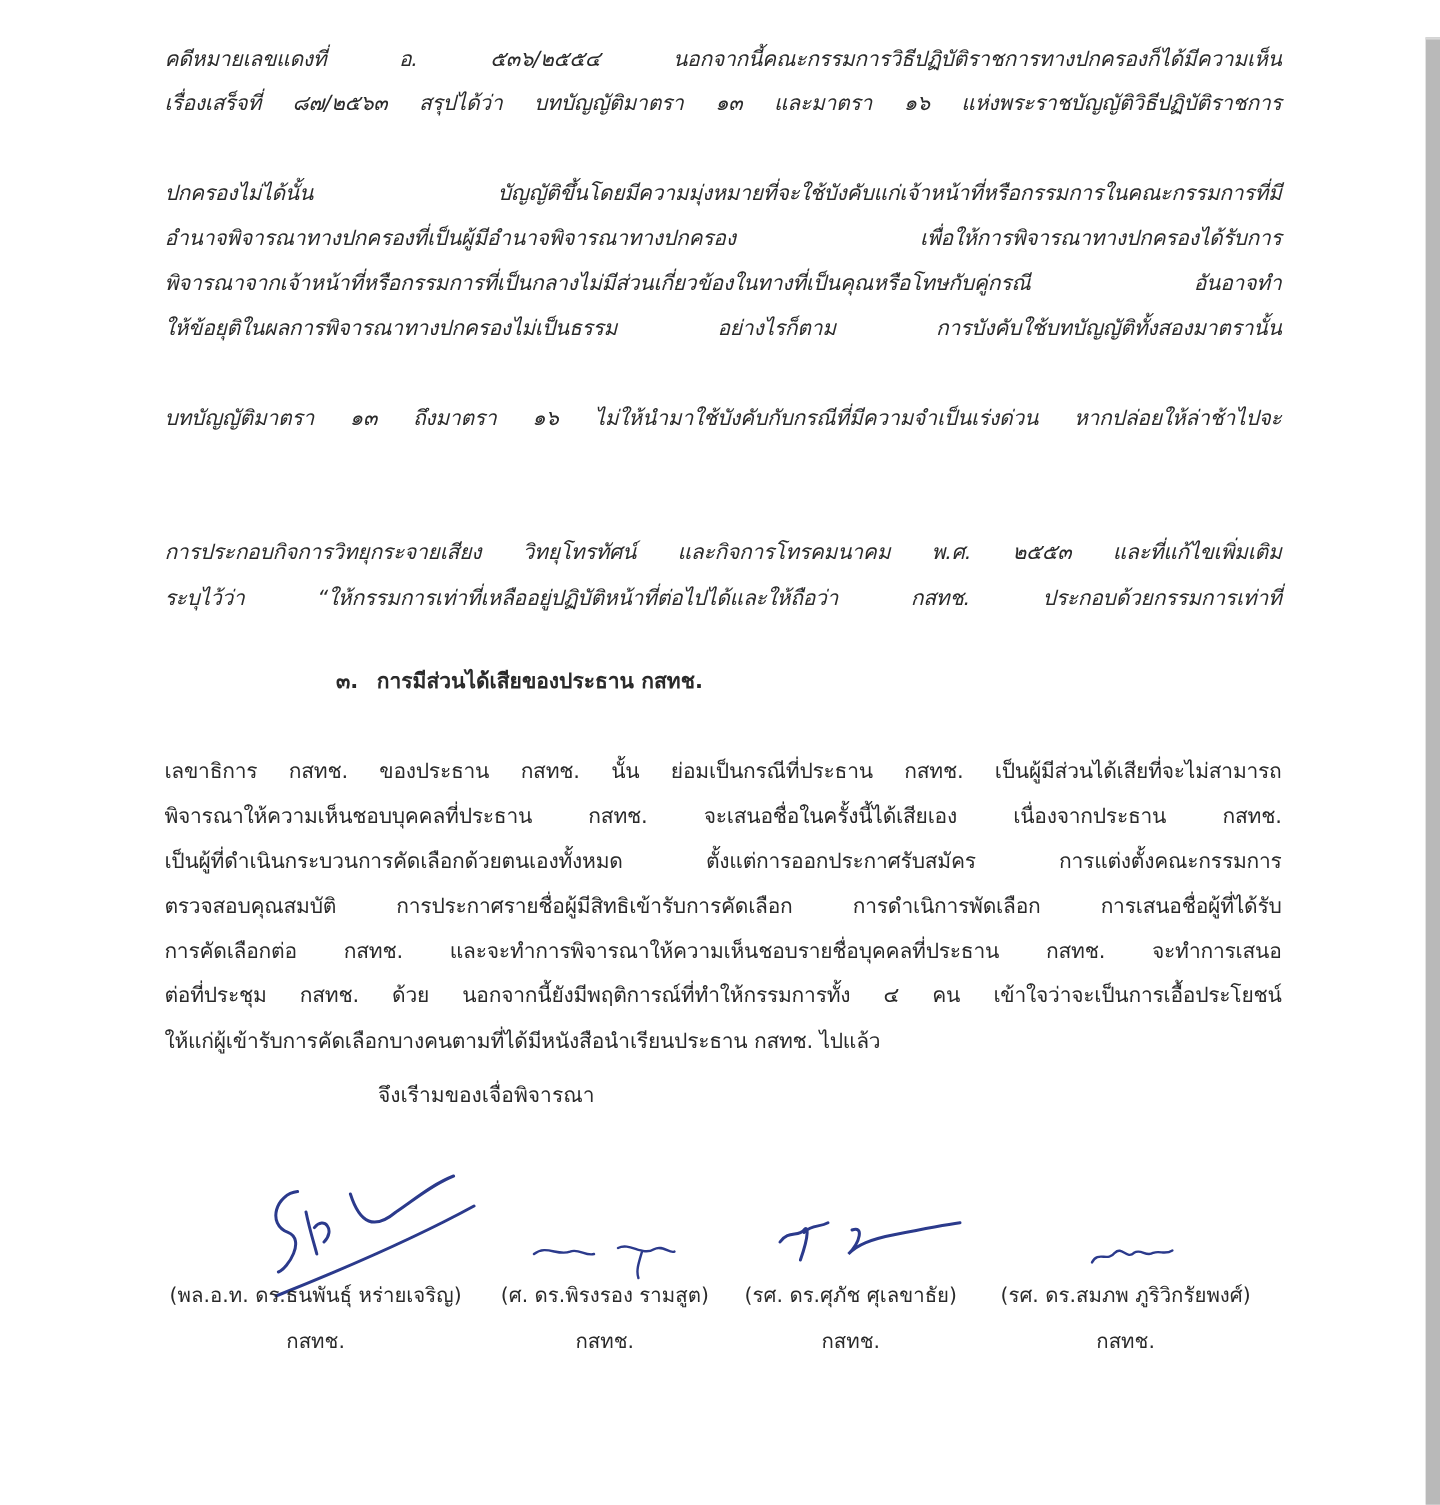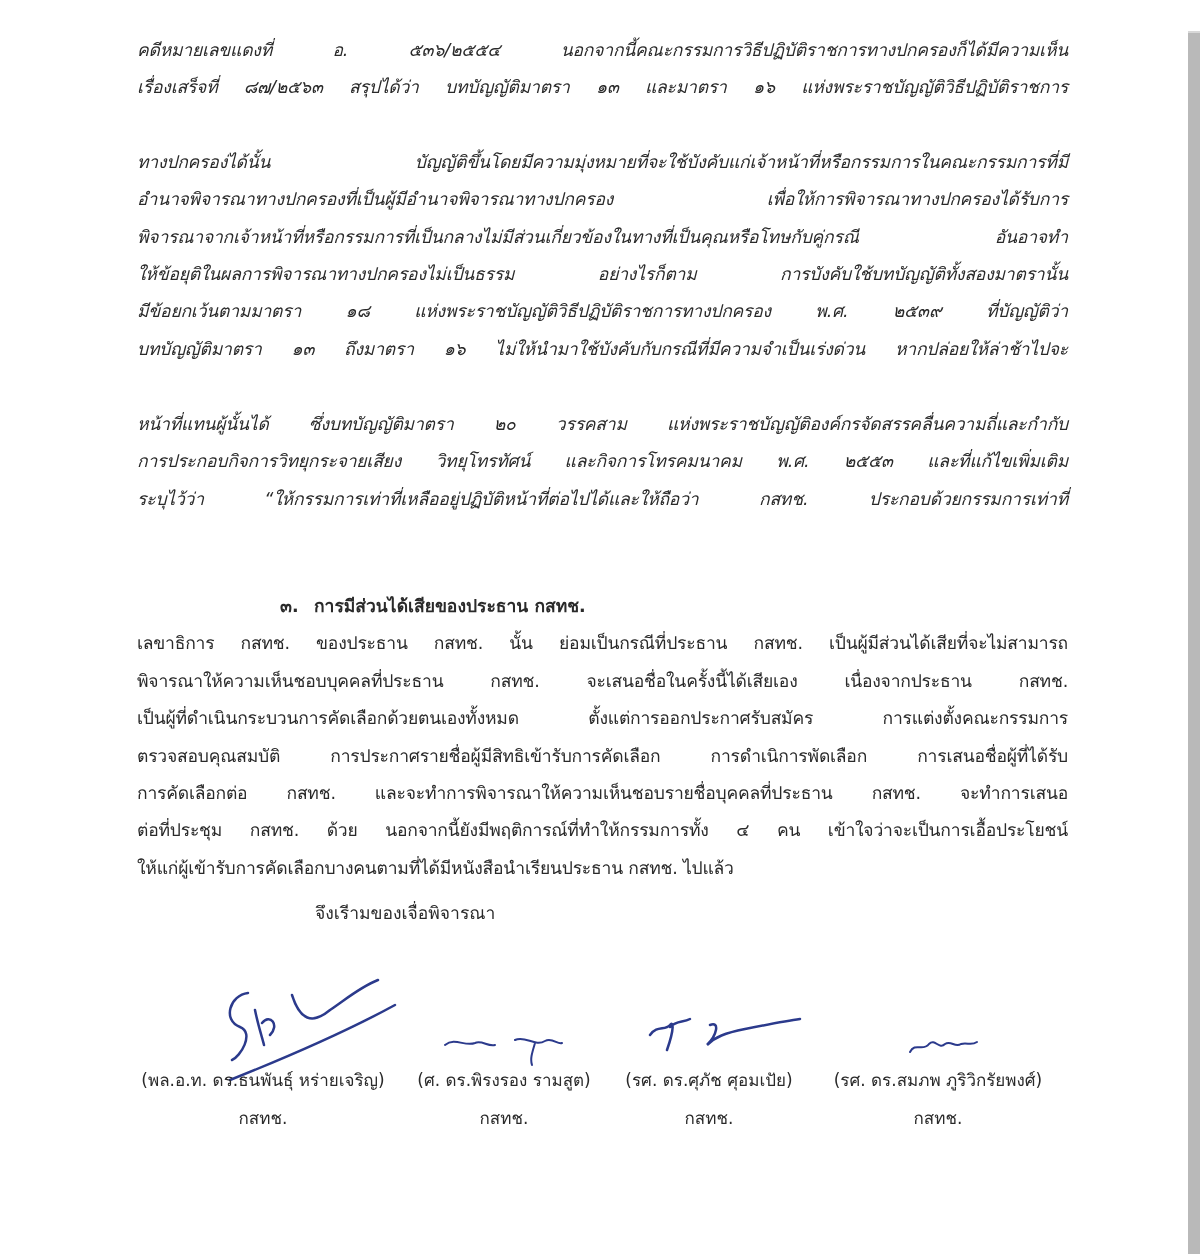--- a/index.html
+++ b/index.html
@@ -15,43 +15,40 @@
   .line {
     position: absolute; left: 137px; width: 931px; font-size: 17.5px; line-height: 24px;
     white-space: nowrap; text-align: justify; text-align-last: justify;
     font-style: italic; letter-spacing: -0.2px;
   }
   .line.last { text-align-last: left; }
   .line.upright { font-style: normal; }
   .heading {
     position: absolute; left: 280px; top: 556px; font-size: 17.5px; font-weight: bold; line-height: 24px;
     white-space: nowrap;
-    margin-top: 38px;
   }
   .heading .num { display: inline-block; width: 34px; }
   .indent { left: 315px; width: 753px; }
   .closing { position: absolute; left: 315px; top: 901px; font-size: 17.5px; line-height: 24px; white-space: nowrap; }
   .sig-block { position: absolute; text-align: center; font-size: 17px; line-height: 24px; white-space: nowrap; }
   .sig-block .org { display: block; margin-top: 14px; }
   .sig-mark { position: absolute; }
 </style>
 </head>
 <body>
 
 <div class="page">
 
   <div class="line" style="top:38px">คดีหมายเลขแดงที่ อ. ๕๓๖/๒๕๕๔ นอกจากนี้คณะกรรมการวิธีปฏิบัติราชการทางปกครองก็ได้มีความเห็น</div>
   <div class="line" style="top:75px">เรื่องเสร็จที่ ๘๗/๒๕๖๓ สรุปได้ว่า บทบัญญัติมาตรา ๑๓ และมาตรา ๑๖ แห่งพระราชบัญญัติวิธีปฏิบัติราชการ</div>
-  <div class="line" style="top:150px">ทางปกครอง่ได้นั้น บัญญัติขึ้นโดยมีความมุ่งหมายที่จะใช้บังคับแก่เจ้าหน้าที่หรือกรรมการในคณะกรรมการที่มี</div>
+  <div class="line" style="top:150px">ปกครองไม่ได้นั้น บัญญัติขึ้นโดยมีความมุ่งหมายที่จะใช้บังคับแก่เจ้าหน้าที่หรือกรรมการในคณะกรรมการที่มี</div>
   <div class="line" style="top:187px">อำนาจพิจารณาทางปกครองที่เป็นผู้มีอำนาจพิจารณาทางปกครอง เพื่อให้การพิจารณาทางปกครองได้รับการ</div>
   <div class="line" style="top:225px">พิจารณาจากเจ้าหน้าที่หรือกรรมการที่เป็นกลางไม่มีส่วนเกี่ยวข้องในทางที่เป็นคุณหรือโทษกับคู่กรณี อันอาจทำ</div>
   <div class="line" style="top:262px">ให้ข้อยุติในผลการพิจารณาทางปกครองไม่เป็นธรรม อย่างไรก็ตาม การบังคับใช้บทบัญญัติทั้งสองมาตรานั้น</div>
-  <div class="line" style="top:299px">มีข้อยกเว้นตามมาตรา ๑๘ แห่งพระราชบัญญัติวิธีปฏิบัติราชการทางปกครอง พ.ศ. ๒๕๓๙ ที่บัญญัติว่า</div>
   <div class="line" style="top:337px">บทบัญญัติมาตรา ๑๓ ถึงมาตรา ๑๖ ไม่ให้นำมาใช้บังคับกับกรณีที่มีความจำเป็นเร่งด่วน หากปล่อยให้ล่าช้าไปจะ</div>
-  <div class="line" style="top:412px">หน้าที่แทนผู้นั้นได้  ซึ่งบทบัญญัติมาตรา ๒๐ วรรคสาม แห่งพระราชบัญญัติองค์กรจัดสรรคลื่นความถี่และกำกับ</div>
   <div class="line" style="top:449px">การประกอบกิจการวิทยุกระจายเสียง วิทยุโทรทัศน์ และกิจการโทรคมนาคม พ.ศ. ๒๕๕๓ และที่แก้ไขเพิ่มเติม</div>
   <div class="line" style="top:487px">ระบุไว้ว่า “ให้กรรมการเท่าที่เหลืออยู่ปฏิบัติหน้าที่ต่อไปได้และให้ถือว่า กสทช. ประกอบด้วยกรรมการเท่าที่</div>
 
   <div class="heading">
     <span class="num">๓.</span><span>การมีส่วนได้เสียของประธาน กสทช.</span>
   </div>
 
   <div class="line upright" style="top:631px">เลขาธิการ กสทช. ของประธาน กสทช. นั้น ย่อมเป็นกรณีที่ประธาน กสทช. เป็นผู้มีส่วนได้เสียที่จะไม่สามารถ</div>
   <div class="line upright" style="top:669px">พิจารณาให้ความเห็นชอบบุคคลที่ประธาน กสทช. จะเสนอชื่อในครั้งนี้ได้เสียเอง เนื่องจากประธาน กสทช.</div>
   <div class="line upright" style="top:706px">เป็นผู้ที่ดำเนินกระบวนการคัดเลือกด้วยตนเองทั้งหมด ตั้งแต่การออกประกาศรับสมัคร การแต่งตั้งคณะกรรมการ</div>
@@ -77,21 +74,21 @@
 
   <div class="sig-block" style="left:118px;top:1068px;width:290px">
     <span>(พล.อ.ท. ดร.ธนพันธุ์ หร่ายเจริญ)</span>
     <span class="org">กสทช.</span>
   </div>
   <div class="sig-block" style="left:404px;top:1068px;width:200px">
     <span>(ศ. ดร.พิรงรอง รามสูต)</span>
     <span class="org">กสทช.</span>
   </div>
   <div class="sig-block" style="left:604px;top:1068px;width:210px">
-    <span>(รศ. ดร.ศุภัช ศุอมเปัย)</span>
+    <span>(รศ. ดร.ศุภัช ศุเลขาธัย)</span>
     <span class="org">กสทช.</span>
   </div>
   <div class="sig-block" style="left:812px;top:1068px;width:252px">
     <span>(รศ. ดร.สมภพ ภูริวิกรัยพงศ์)</span>
     <span class="org">กสทช.</span>
   </div>
 </div>
 
 <div class="scrollbar"></div>
 

